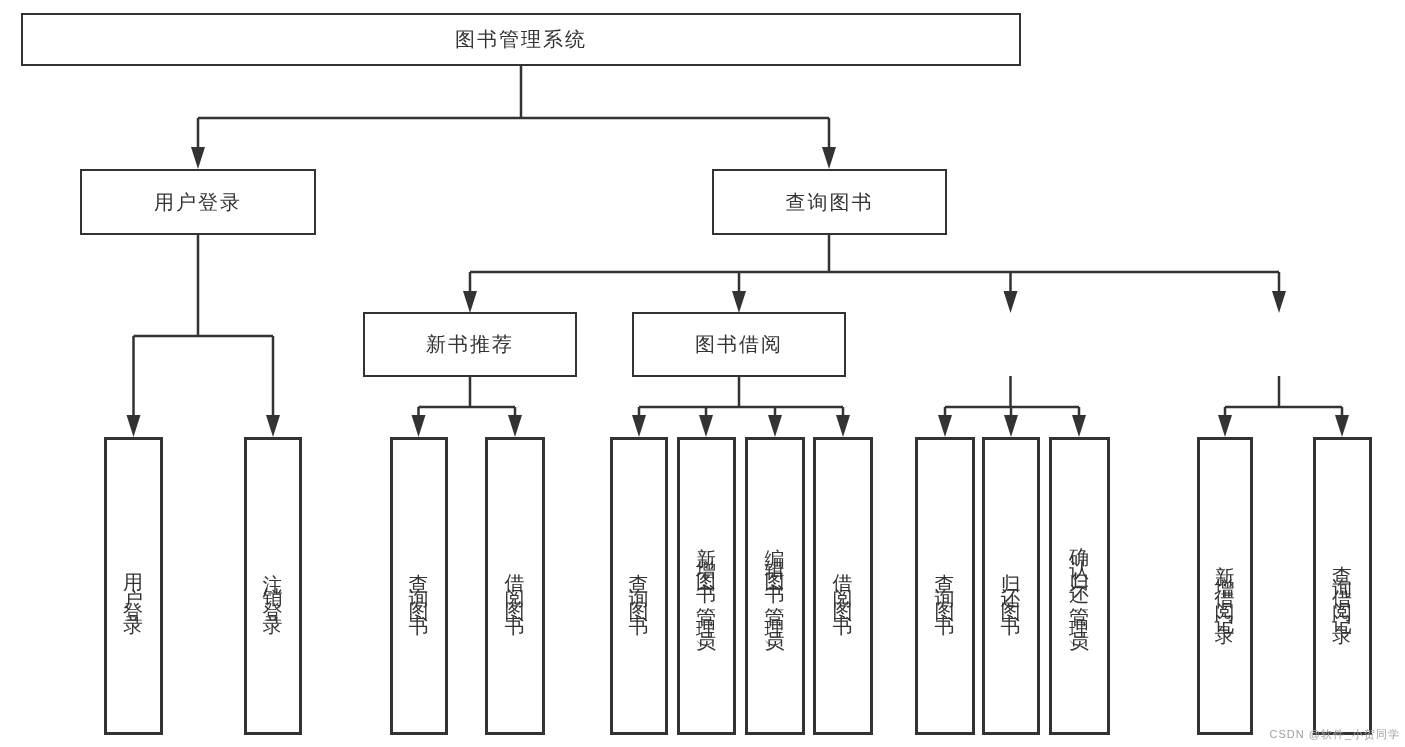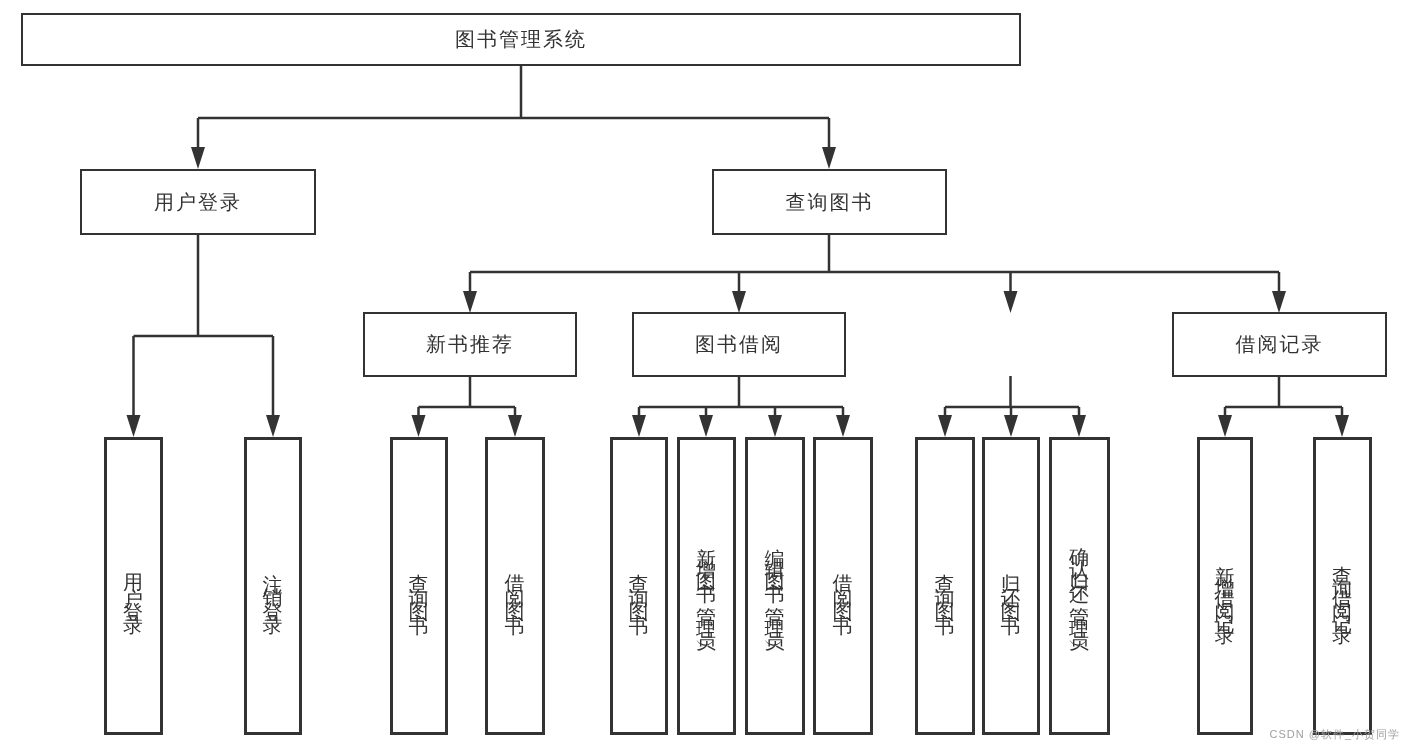--- a/index.html
+++ b/index.html
@@ -127,23 +127,20 @@
   <div class="node n-book">
     <span>查询图书</span>
   </div>
 
   <div class="node n-l3 n-bor">
     <span>图书借阅</span>
   </div>
   <div class="node n-l3 n-rec">
     <span>新书推荐</span>
   </div>
-  <div class="node n-l3 n-his">
-    <span>借阅记录</span>
-  </div>
 
   <div class="node leaf n-l4 n-u1">
     <span class="vt">用户登录</span>
   </div>
   <div class="node leaf n-l4 n-u2">
     <span class="vt">注销登录</span>
   </div>
 
   <div class="node leaf n-l4 n-r1">
     <span class="vt">查询图书</span>

